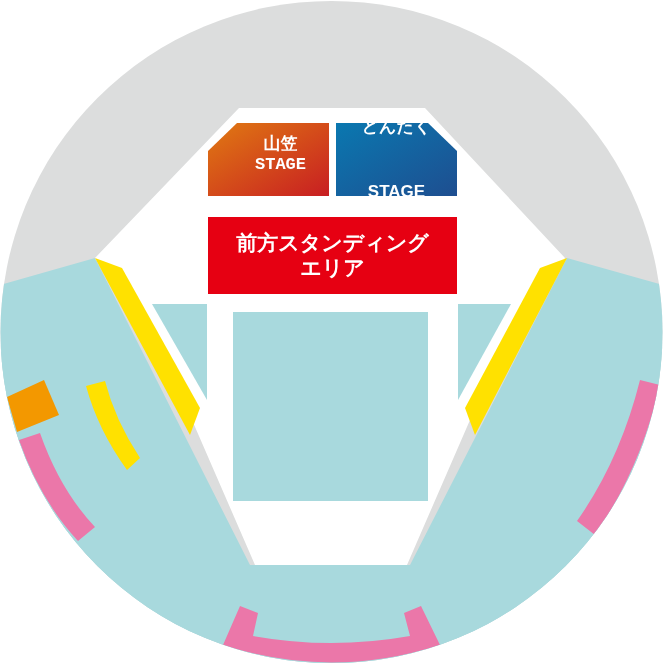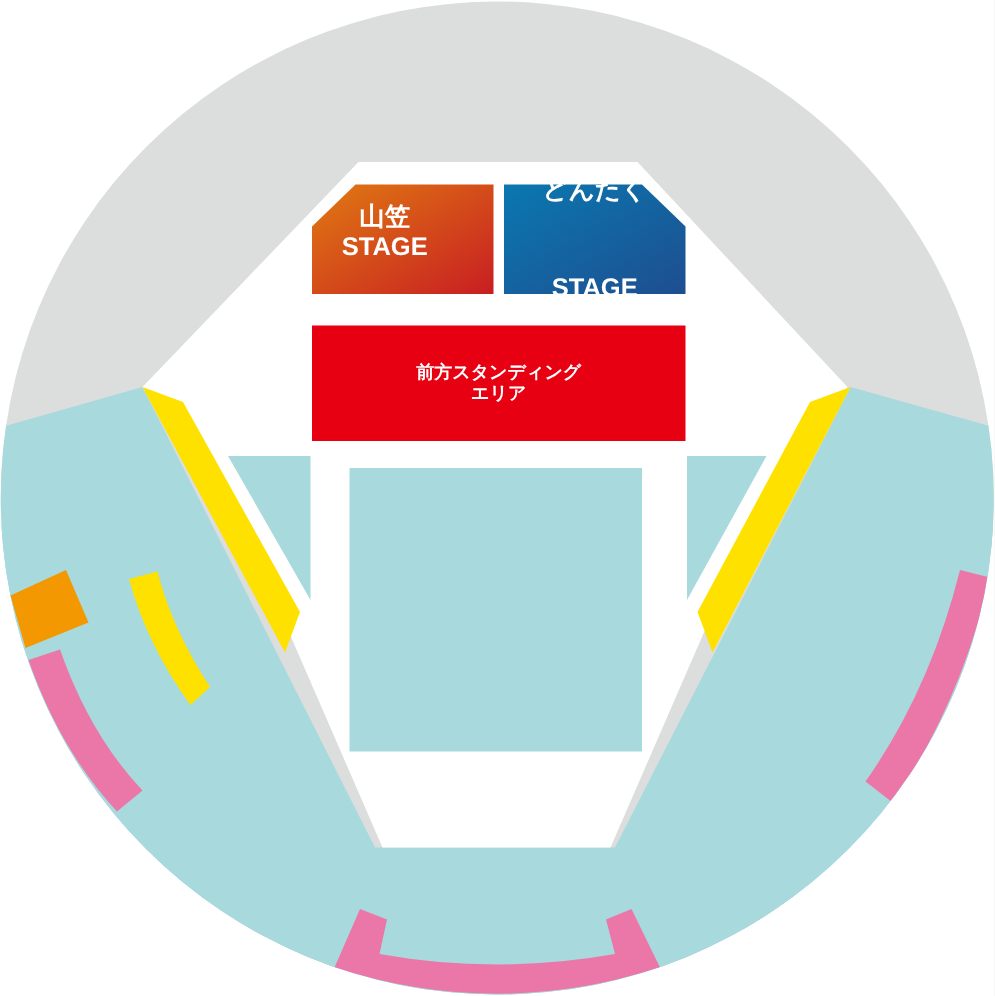--- a/index.html
+++ b/index.html
@@ -1,21 +1,21 @@
 <!DOCTYPE html>
 <html><head>
 <meta charset="utf-8">
 <style>
   html,body{margin:0;padding:0;background:#ffffff;}
   body{width:663px;height:664px;position:relative;overflow:hidden;font-family:"Liberation Sans","DejaVu Sans",sans-serif;}
   svg{position:absolute;left:0;top:0;}
   .lbl{position:absolute;color:#fff;font-weight:bold;text-align:center;line-height:1.15;display:flex;flex-direction:column;align-items:center;justify-content:center;}
   .lbl span{display:block;}
   .stage-lbl{font-size:17px;}
-  .stand-lbl{font-size:12px;}
+  .stand-lbl{font-size:21px;}
 </style>
 </head>
 <body>
 
 <svg width="663" height="664" viewBox="0 0 663 664">
   <defs>
     <clipPath id="circ">
         <circle cx="331.5" cy="332" r="331"></circle>
       </clipPath>
     <linearGradient id="gOrange" x1="0" y1="0" x2="1" y2="1">
@@ -51,21 +51,21 @@
     <path d="M19 440 L40 433 Q60 490 95 527 L78 541 Q40 500 19 440 Z" fill="#eb77a9"></path>
     <path d="M640 380 L660 385 Q640 470 595 535 L577 521 Q620 460 640 380 Z" fill="#eb77a9"></path>
     <path d="M240 606 L258 613 L253 636 Q331 650 410 636 L404 613 L421 606 L440 645 Q331 680 223 645 Z" fill="#eb77a9"></path>
 
     <path d="M237 123 L329 123 L329 196 L208 196 L208 151 Z" fill="url(#gOrange)"></path>
     <path d="M336 123 L428 123 L457 151 L457 196 L336 196 Z" fill="url(#gBlue)"></path>
     <rect x="208" y="217" width="249" height="77" fill="#e60012"></rect>
   </g>
 </svg>
 
-<div class="lbl stage-lbl" style="left:196px;top:123px;width:121px;height:64px;">
+<div class="lbl stage-lbl" style="left:220px;top:123px;width:121px;height:64px;font-family:Liberation Mono, monospace;">
   <span>山笠</span>
   <span>STAGE</span>
 </div>
 <div class="lbl stage-lbl" style="left:336px;top:123px;width:121px;height:73px;gap:45px;">
   <span>どんたく</span>
   <span>STAGE</span>
 </div>
 <div class="lbl stand-lbl" style="left:208px;top:217px;width:249px;height:77px;">
   <span>前方スタンディング</span>
   <span>エリア</span>

